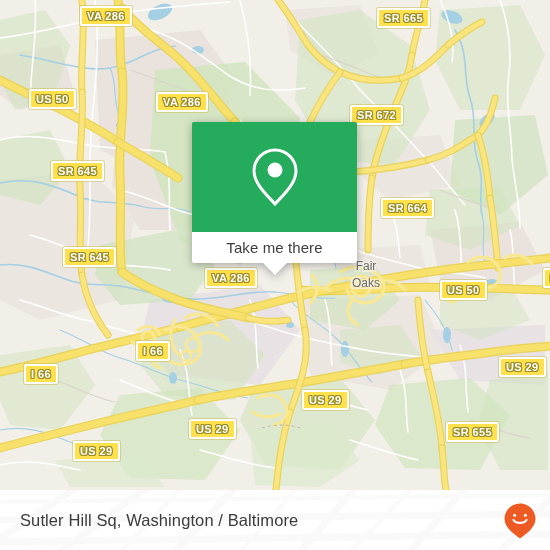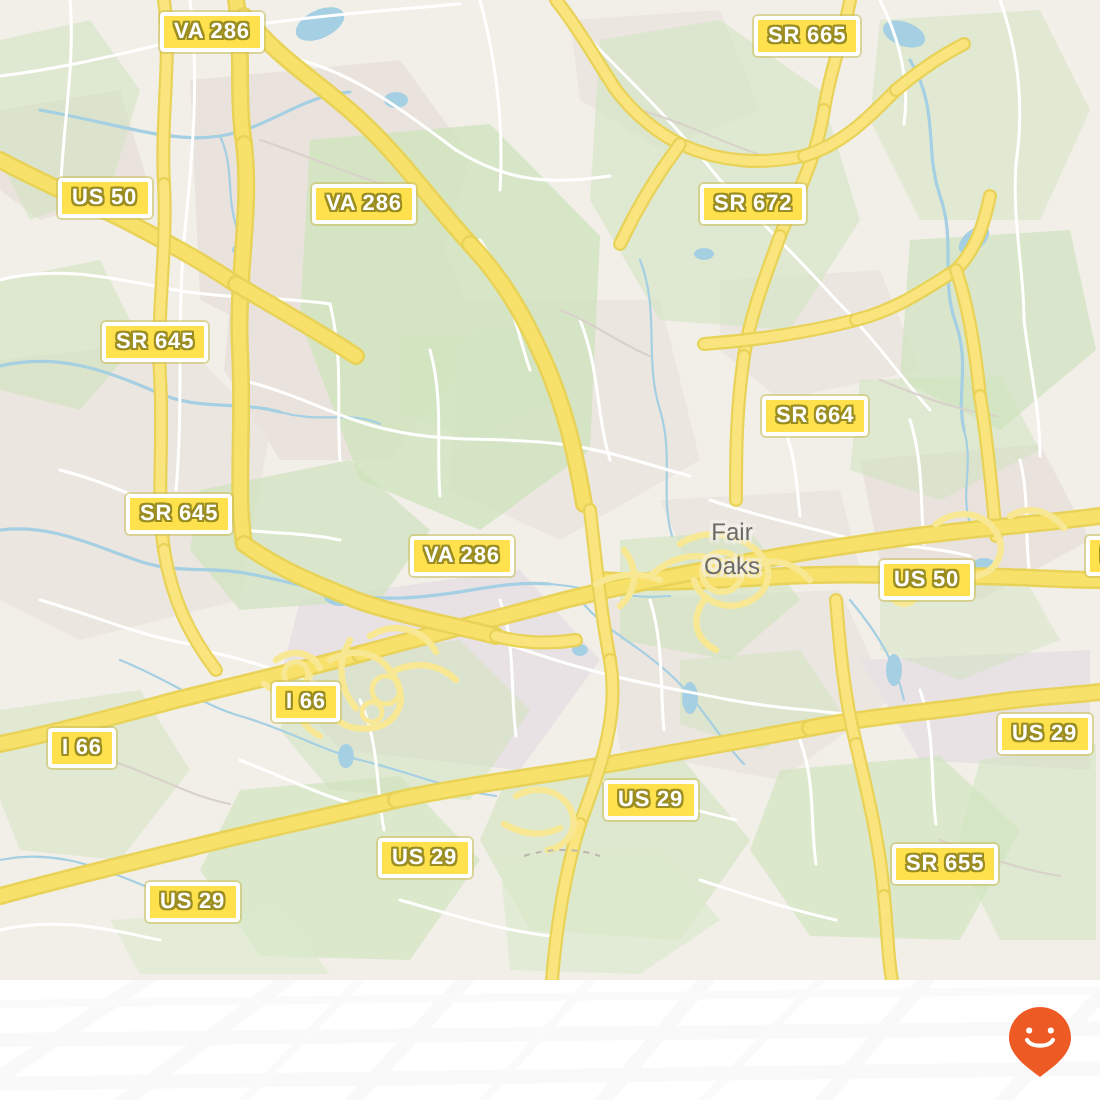--- a/index.html
+++ b/index.html
@@ -435,41 +435,53 @@
       <circle cx="463" cy="291" r="5" fill="none" stroke="#f9e893" stroke-width="2.5"></circle>
 
       <path d="M262,428 C275,424 288,424 300,428" fill="none" stroke="#bdb7b0" stroke-width="1" stroke-dasharray="3 3"></path>
     </svg>
 
     <div id="shields">
         <div class="shield" style="left: 80px; top: 6px;">VA 286</div>
         <div class="shield" style="left: 377px; top: 8px;">SR 665</div>
         <div class="shield" style="left: 29px; top: 89px;">US 50</div>
         <div class="shield" style="left: 156px; top: 92px;">VA 286</div>
-        <div class="shield" style="left: 350px; top: 92px;">SR 672</div>
+        <div class="shield" style="left: 350px; top: 105px;">SR 672</div>
         <div class="shield" style="left: 51px; top: 161px;">SR 645</div>
         <div class="shield" style="left: 381px; top: 174px; margin-top: 24px;">SR 664</div>
         <div class="shield" style="left: 63px; top: 247px;">SR 645</div>
         <div class="shield" style="left: 205px; top: 268px;">VA 286</div>
         <div class="shield" style="left: 440px; top: 280px;">US 50</div>
         <div class="shield" style="left: 543px; top: 268px;">I 66</div>
         <div class="shield" style="left: 136px; top: 341px;">I 66</div>
         <div class="shield" style="left: 24px; top: 364px;">I 66</div>
         <div class="shield" style="left: 499px; top: 357px;">US 29</div>
         <div class="shield" style="left: 302px; top: 390px;">US 29</div>
         <div class="shield" style="left: 446px; top: 422px;">SR 655</div>
         <div class="shield" style="left: 189px; top: 419px;">US 29</div>
         <div class="shield" style="left: 73px; top: 441px;">US 29</div>
       </div>
 
     <div id="place-labels">
         <div class="place-label" style="left: 352px; top: 258px;">Fair
 Oaks</div>
       </div>
 
+    <div id="callout">
+      <div id="callout-head">
+        <svg width="52" height="62" viewBox="0 0 52 62">
+          <path d="M26 4 C14.4 4 5 13.4 5 25 C5 38 19 50 26 58 C33 50 47 38 47 25 C47 13.4 37.6 4 26 4 Z" fill="none" stroke="#ffffff" stroke-width="3"></path>
+          <circle cx="26" cy="24" r="7.5" fill="#ffffff"></circle>
+        </svg>
+      </div>
+      <div id="callout-foot">
+        <span id="callout-label">Take me there</span>
+      </div>
+      <div id="callout-arrow"></div>
+    </div>
 
   </div>
 
   <div id="footer">
     <svg id="footer-watermark" width="550" height="60" viewBox="0 0 550 60">
       <rect x="0" y="0" width="550" height="60" fill="#ffffff"></rect>
       <g stroke="#ececec" stroke-width="7" fill="none" stroke-linecap="round">
         <path d="M-10,55 L80,-5"></path>
         <path d="M60,62 L150,-5"></path>
         <path d="M175,62 L240,-8"></path>
@@ -480,20 +492,21 @@
         <path d="M-5,52 L560,44"></path>
       </g>
       <g stroke="#f1f1f1" stroke-width="4" fill="none" stroke-linecap="round">
         <path d="M120,62 L185,-5"></path>
         <path d="M240,62 L300,-5"></path>
         <path d="M350,62 L415,-5"></path>
         <path d="M-5,12 L560,5"></path>
       </g>
     </svg>
 
+    <div id="footer-title">Sutler Hill Sq, Washington / Baltimore</div>
 
     <div id="moovit-logo">
       <svg width="32" height="36" viewBox="0 0 32 36">
         <path d="M16 0.5 C7.4 0.5 0.5 7.4 0.5 16 C0.5 25 11 31.5 16 35.5 C21 31.5 31.5 25 31.5 16 C31.5 7.4 24.6 0.5 16 0.5 Z" fill="#ee5a24"></path>
         <circle cx="10.6" cy="12.2" r="1.5" fill="#ffffff"></circle>
         <circle cx="21.4" cy="12.2" r="1.5" fill="#ffffff"></circle>
         <path d="M9.5 17 C11.8 20.8 20.2 20.8 22.5 17" fill="none" stroke="#ffffff" stroke-width="2.1" stroke-linecap="round"></path>
       </svg>
     </div>
   </div>

